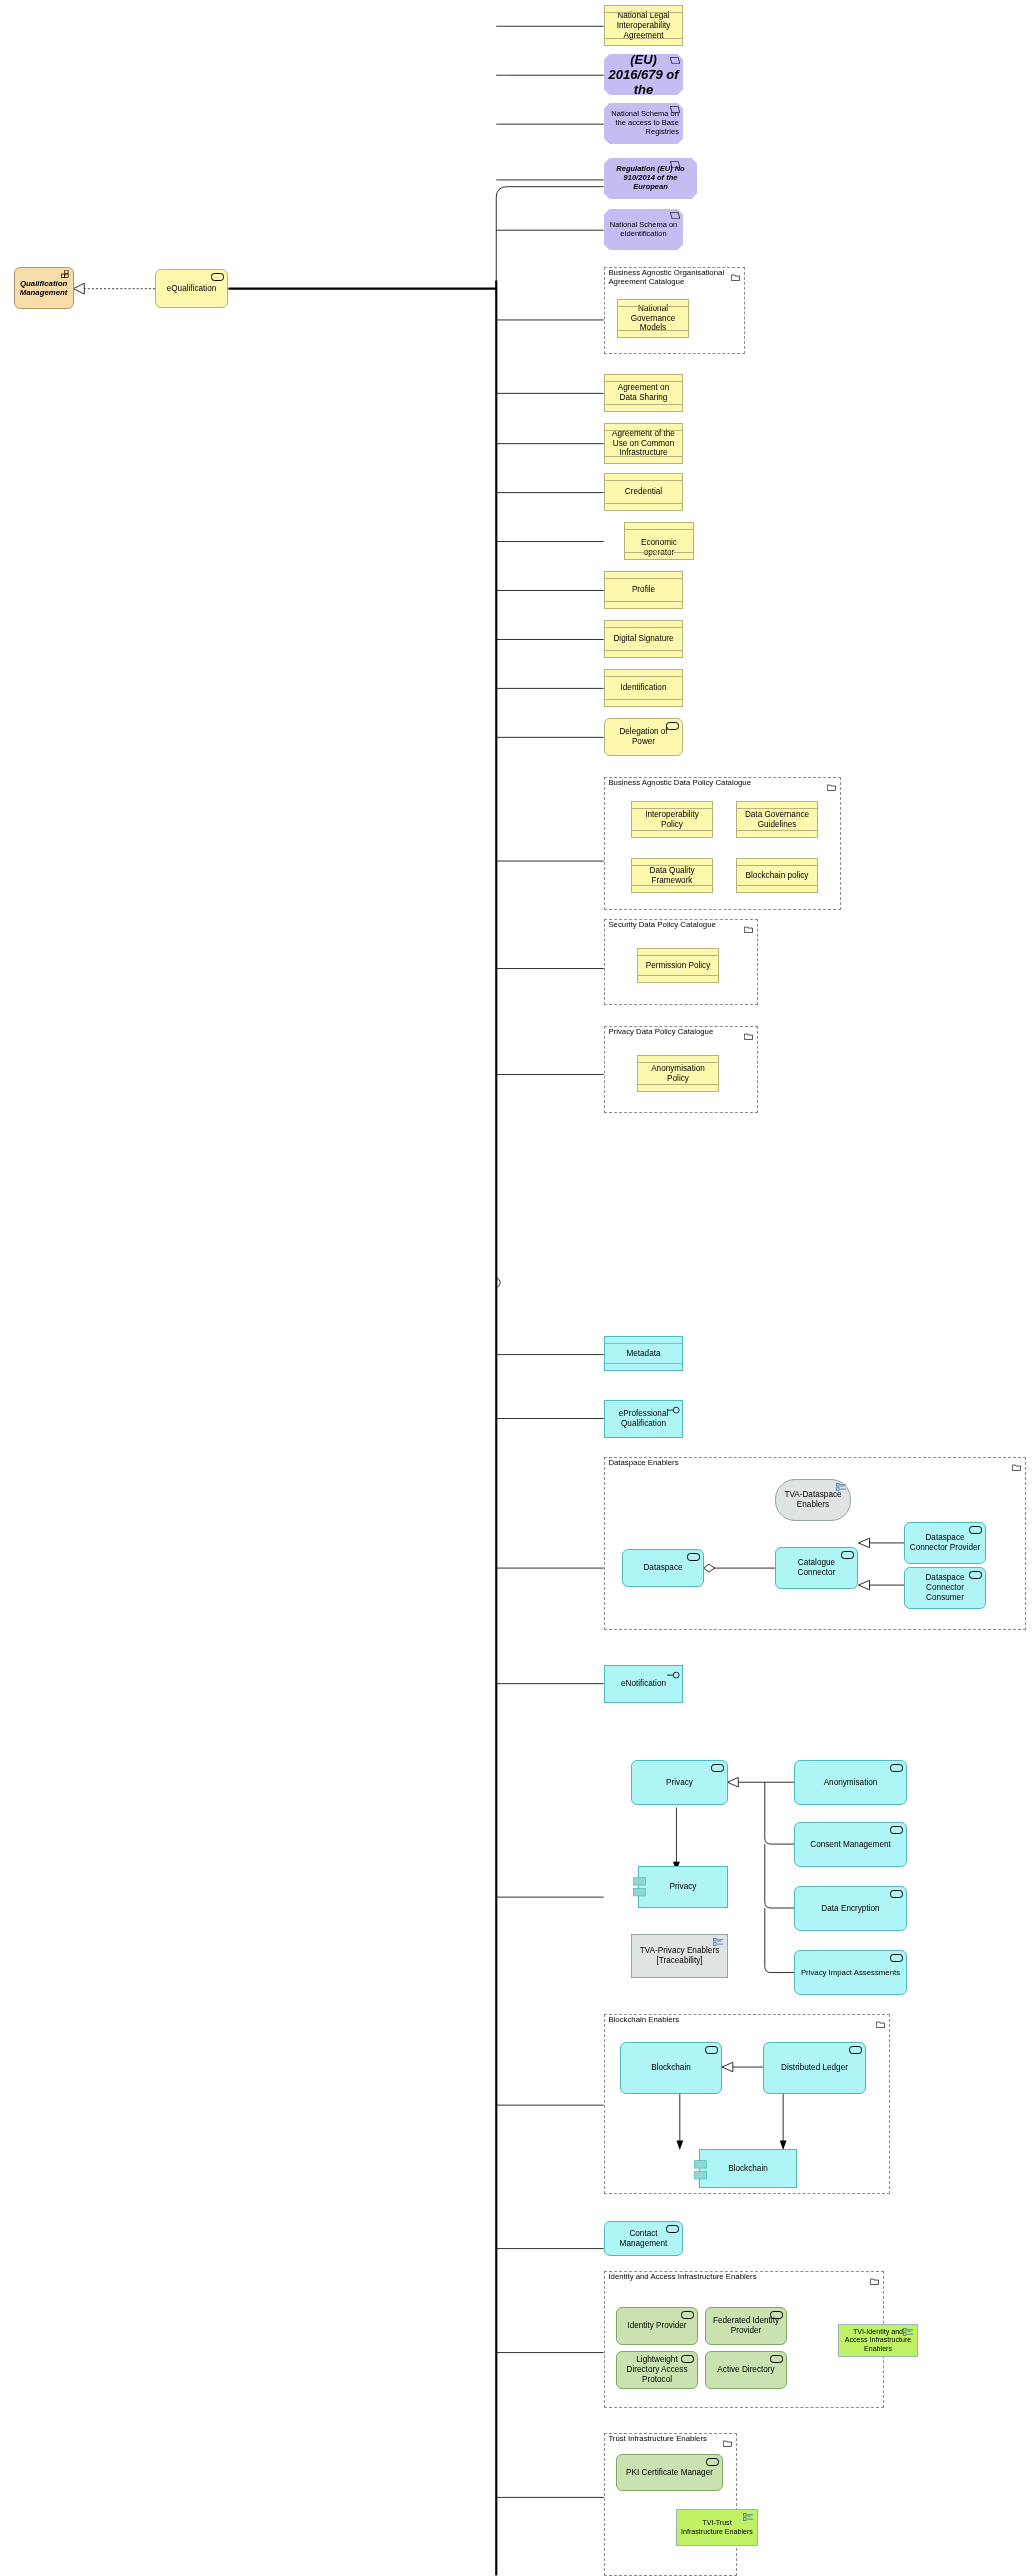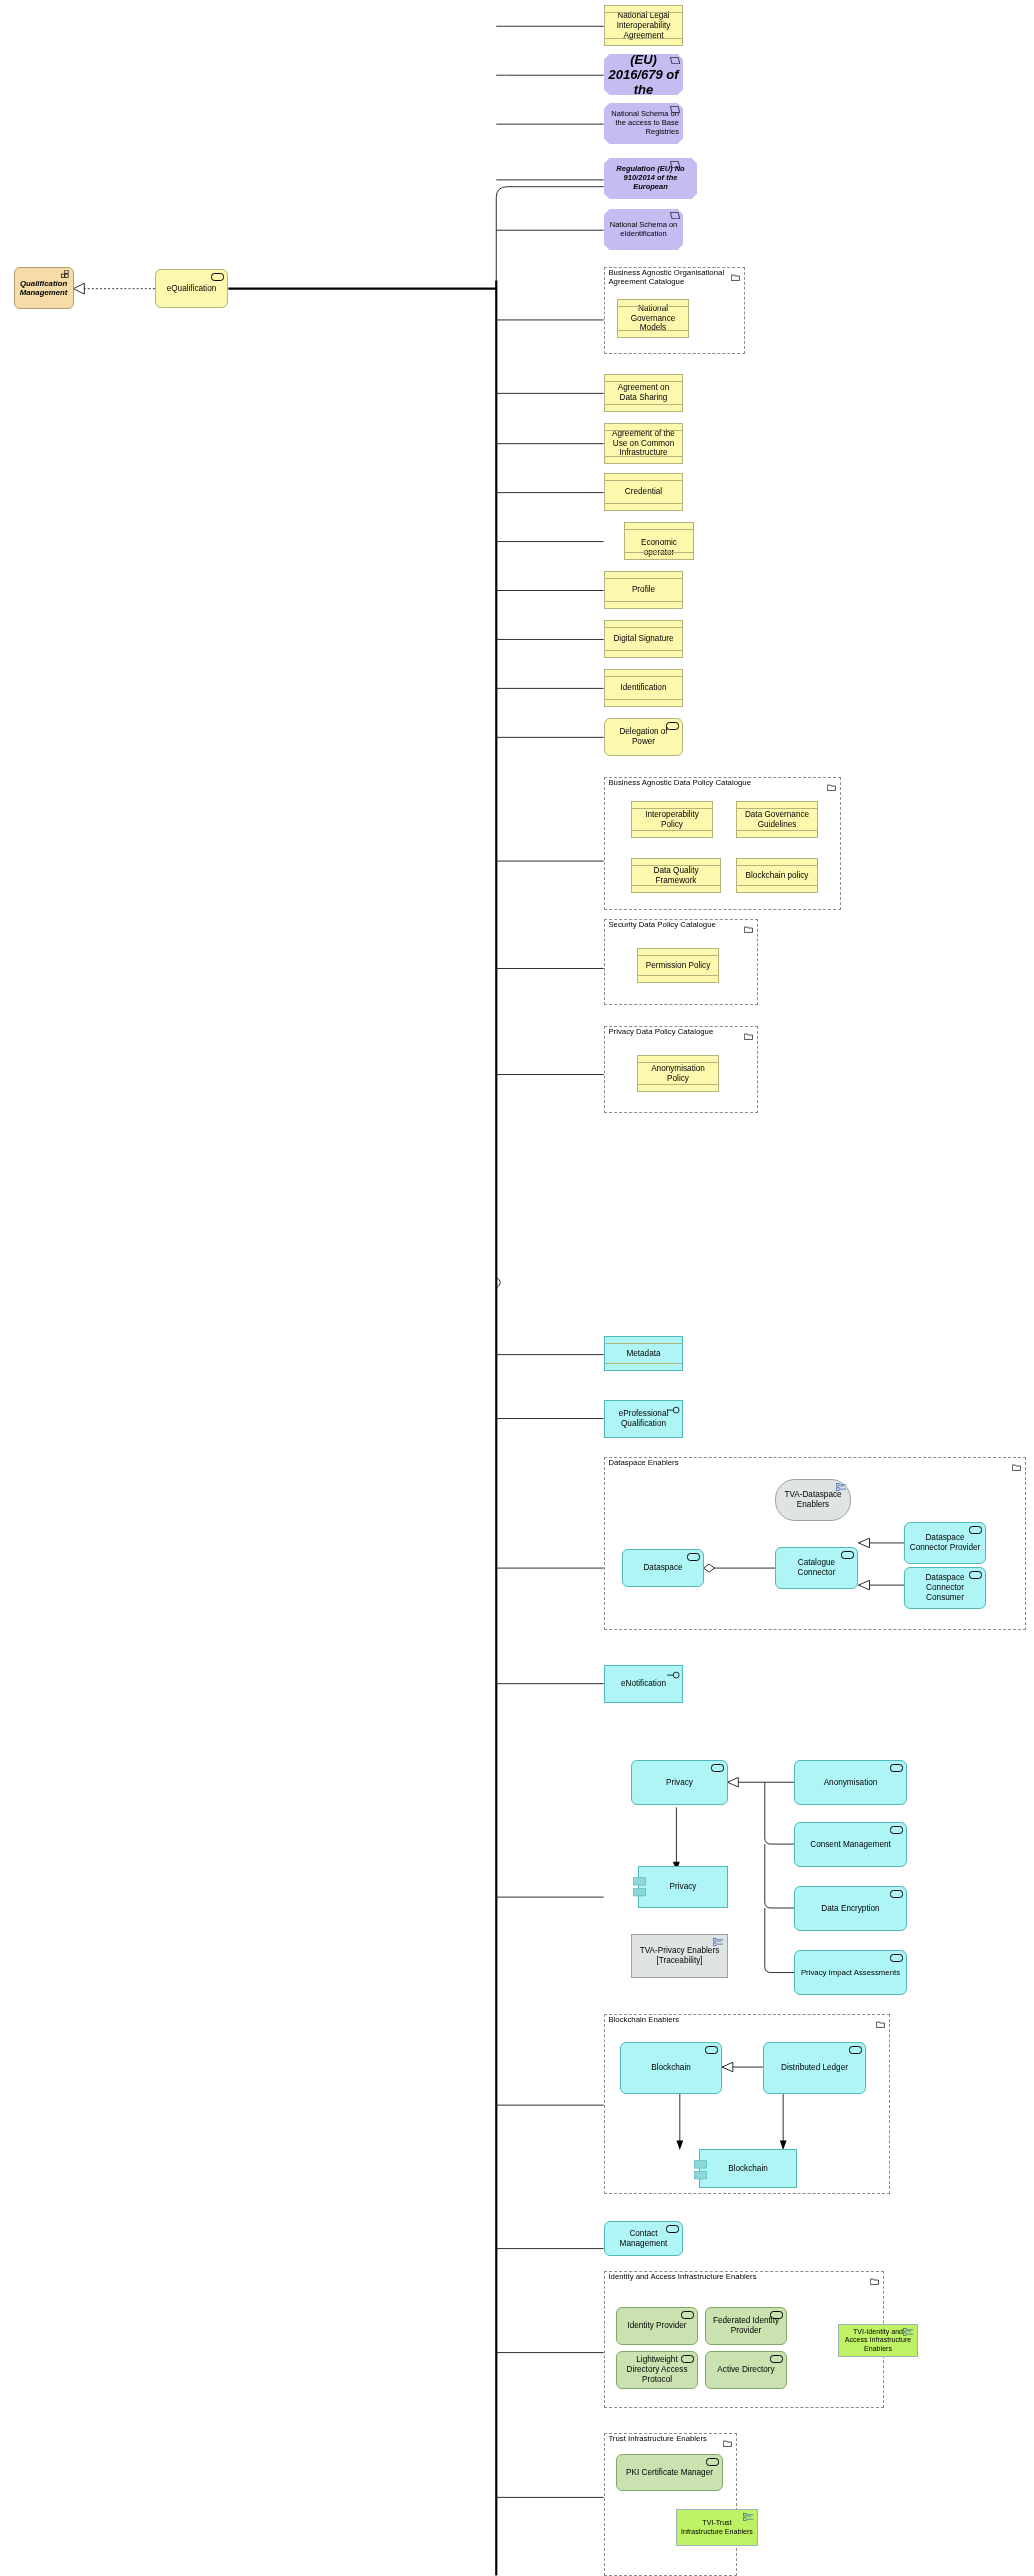--- a/index.html
+++ b/index.html
@@ -298,21 +298,21 @@
   </div>
 
   <div class="node f-yellow bo" style="left:631px;top:801px;width:82px;height:37px;">
     <span>Interoperability Policy</span>
   </div>
 
   <div class="node f-yellow bo" style="left:736px;top:801px;width:82px;height:37px;">
     <span>Data Governance Guidelines</span>
   </div>
 
-  <div class="node f-yellow bo" style="left:631px;top:858px;width:90px;height:35px;">
+  <div class="node f-yellow bo" style="left:631px;top:858px;width:82px;height:35px;">
     <span>Data Quality Framework</span>
   </div>
 
   <div class="node f-yellow bo" style="left:736px;top:858px;width:82px;height:35px;">
     <span>Blockchain policy</span>
   </div>
 
   <div class="node f-yellow bo" style="left:637px;top:948px;width:82px;height:35px;">
     <span>Permission Policy</span>
   </div>

